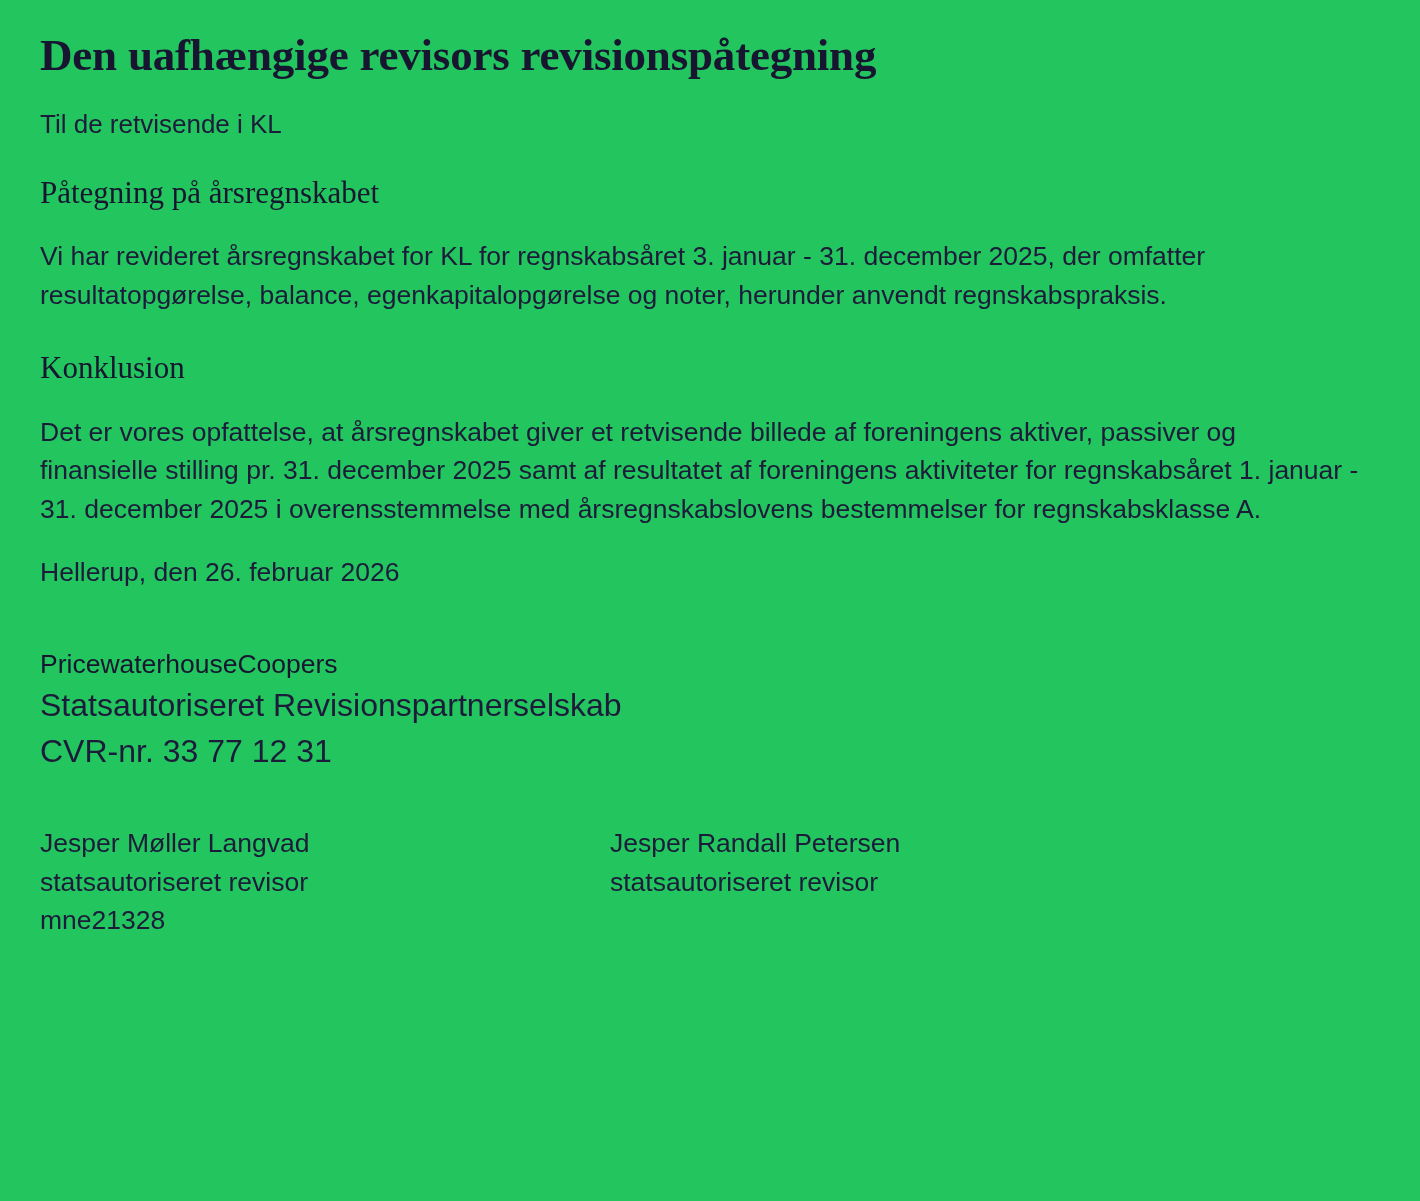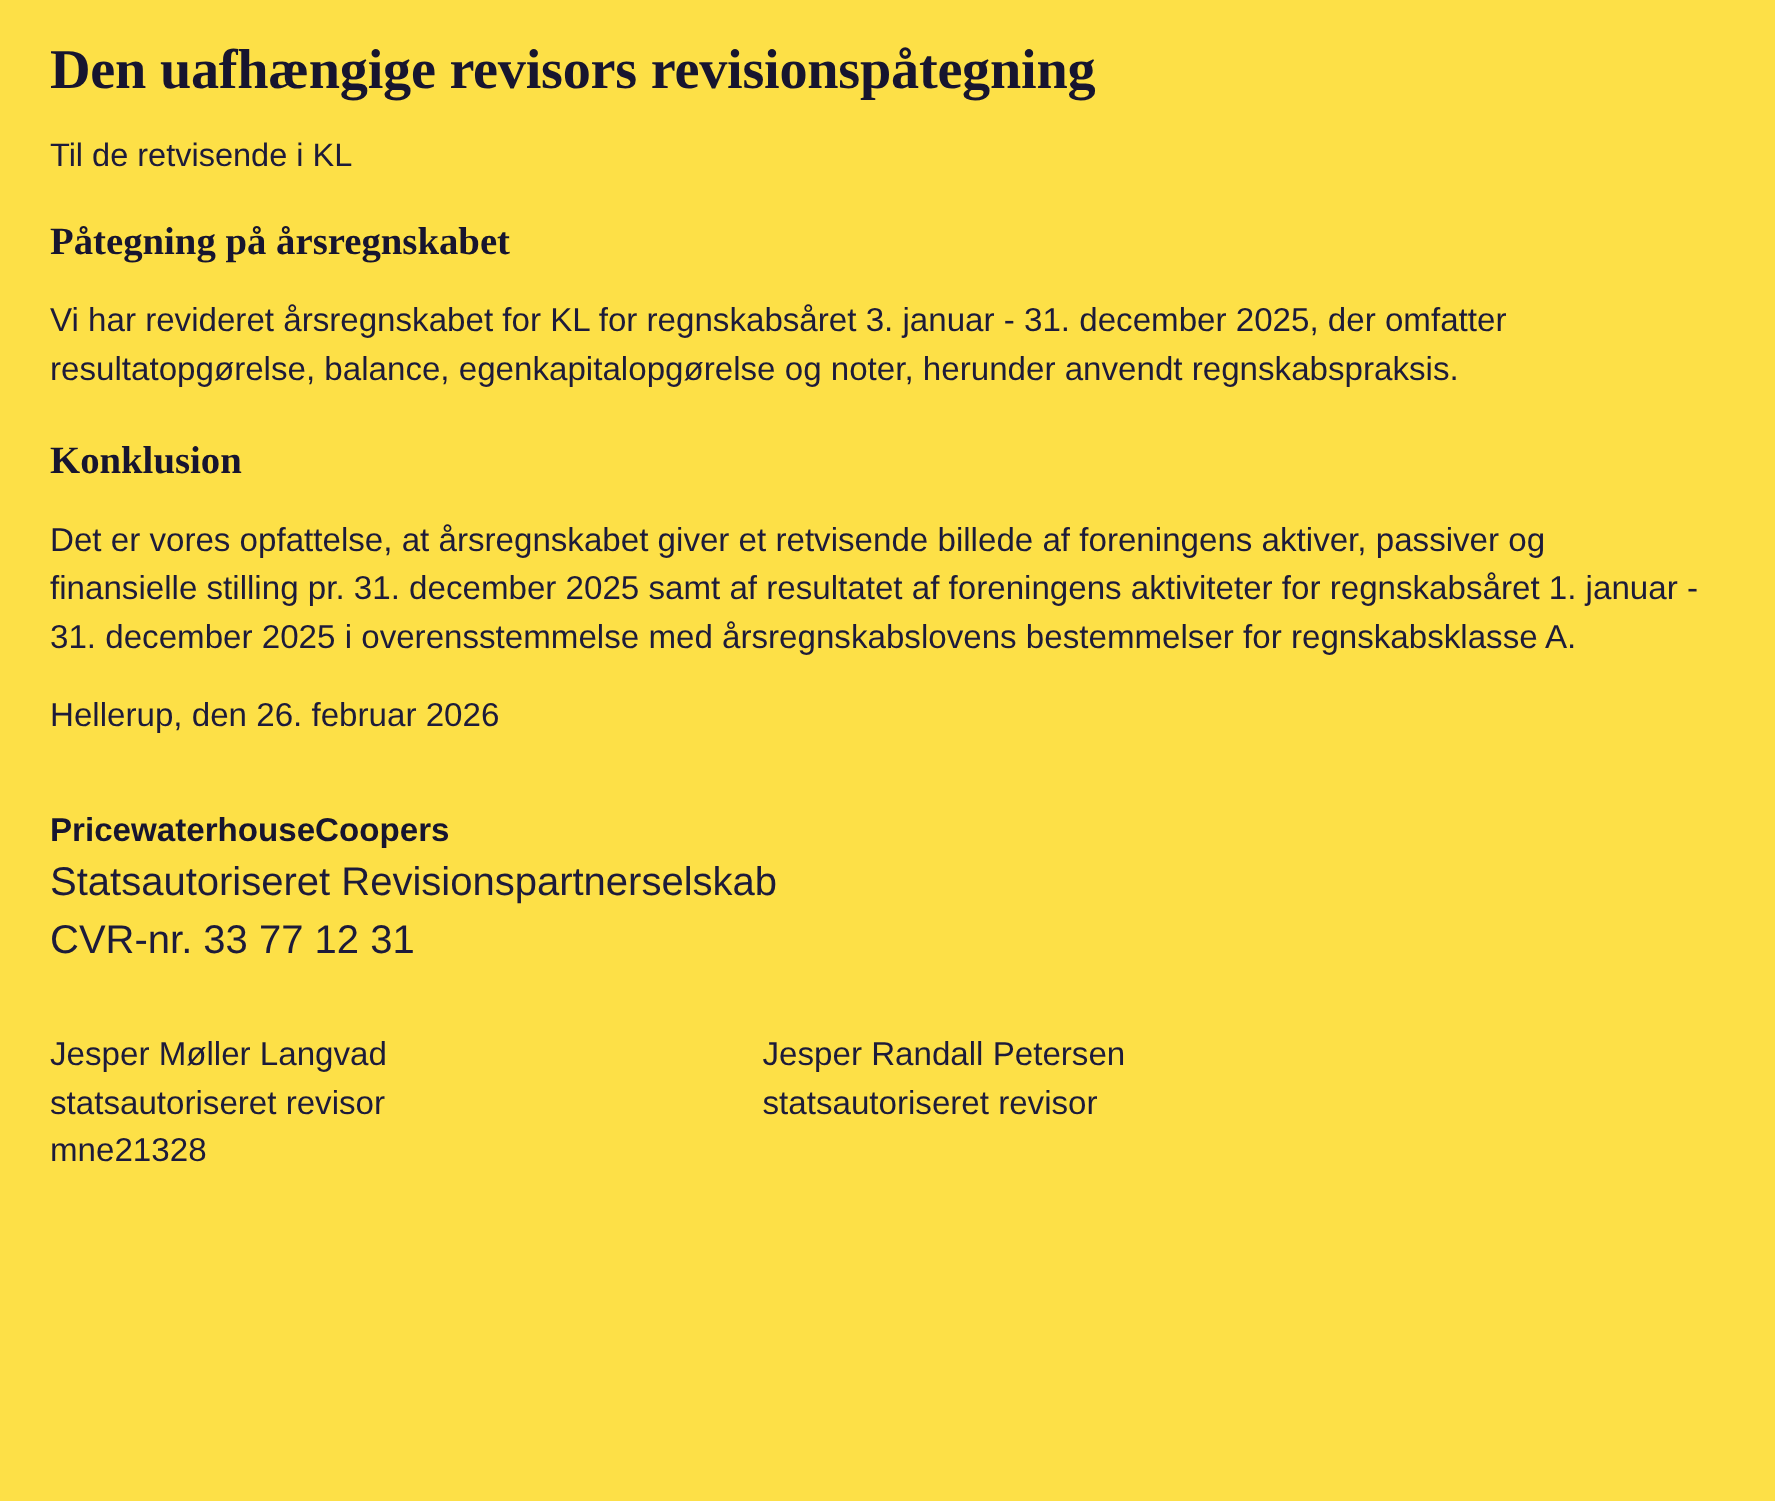--- a/index.html
+++ b/index.html
@@ -12,40 +12,40 @@
     background: #cec6ed;
     font-family: "Liberation Sans", sans-serif;
     color: #1d1b3a;
     overflow: hidden;
   }
   .page {
     box-sizing: border-box;
     width: 1420px;
     height: 1201px;
     padding: 30px 60px 0 40px;
-    background: #fde047;
+    background: #22c55e;
   }
   .doc-title {
     font-family: "Liberation Serif", serif;
     font-weight: bold;
     font-size: 45px;
     line-height: 1.15;
     letter-spacing: -0.2px;
     color: #17152f;
     margin: 0 0 26px 0;
   }
   .addressee {
     font-size: 26px;
     line-height: 1.25;
     color: #1d1b3a;
     margin: 0 0 34px 0;
   }
   .section-heading {
     font-family: "Liberation Serif", serif;
-    font-weight: bold;
+    font-weight: normal;
     font-size: 31px;
     line-height: 1.2;
     color: #17152f;
     margin: 0 0 26px 0;
   }
   .body-text {
     font-size: 26.5px;
     line-height: 1.47;
     color: #1d1b3a;
     margin: 0 0 34px 0;
@@ -58,21 +58,21 @@
     font-size: 26.5px;
     line-height: 1.45;
     color: #1d1b3a;
     margin: 24px 0 54px 0;
   }
   .firm-block {
     margin: 0 0 50px 0;
   }
   .firm-name {
     font-size: 26.5px;
-    font-weight: bold;
+    font-weight: normal;
     line-height: 1.42;
     color: #17152f;
   }
   .firm-line {
     font-size: 32px;
     line-height: 1.42;
     color: #1d1b3a;
   }
   .signatories {
     display: flex;

